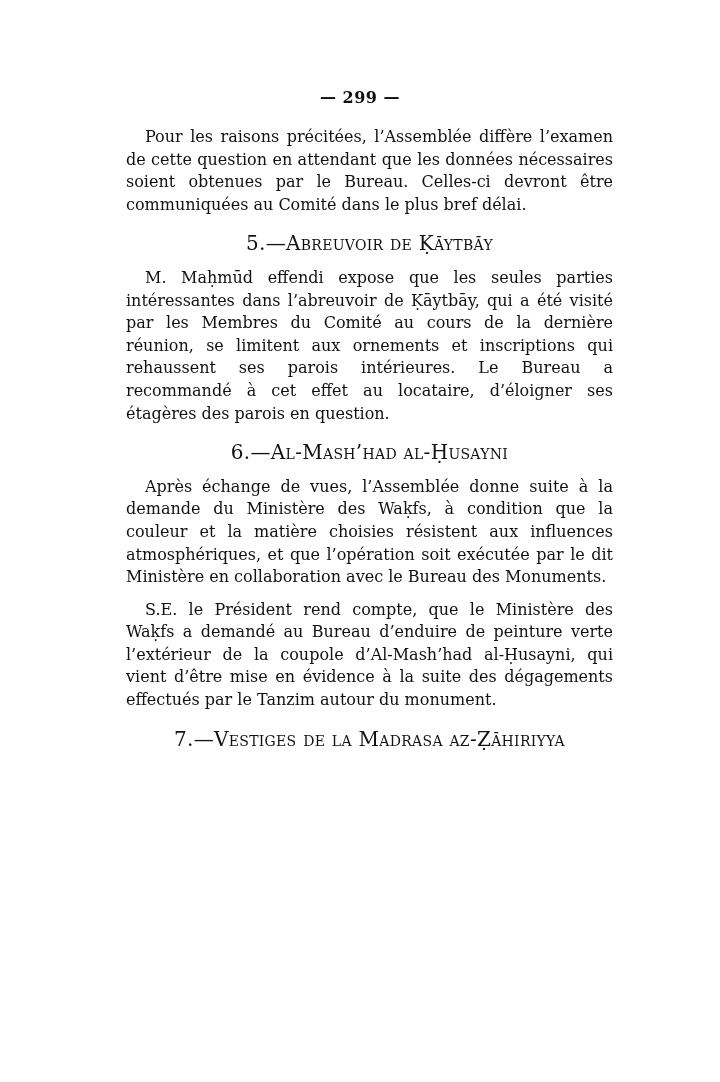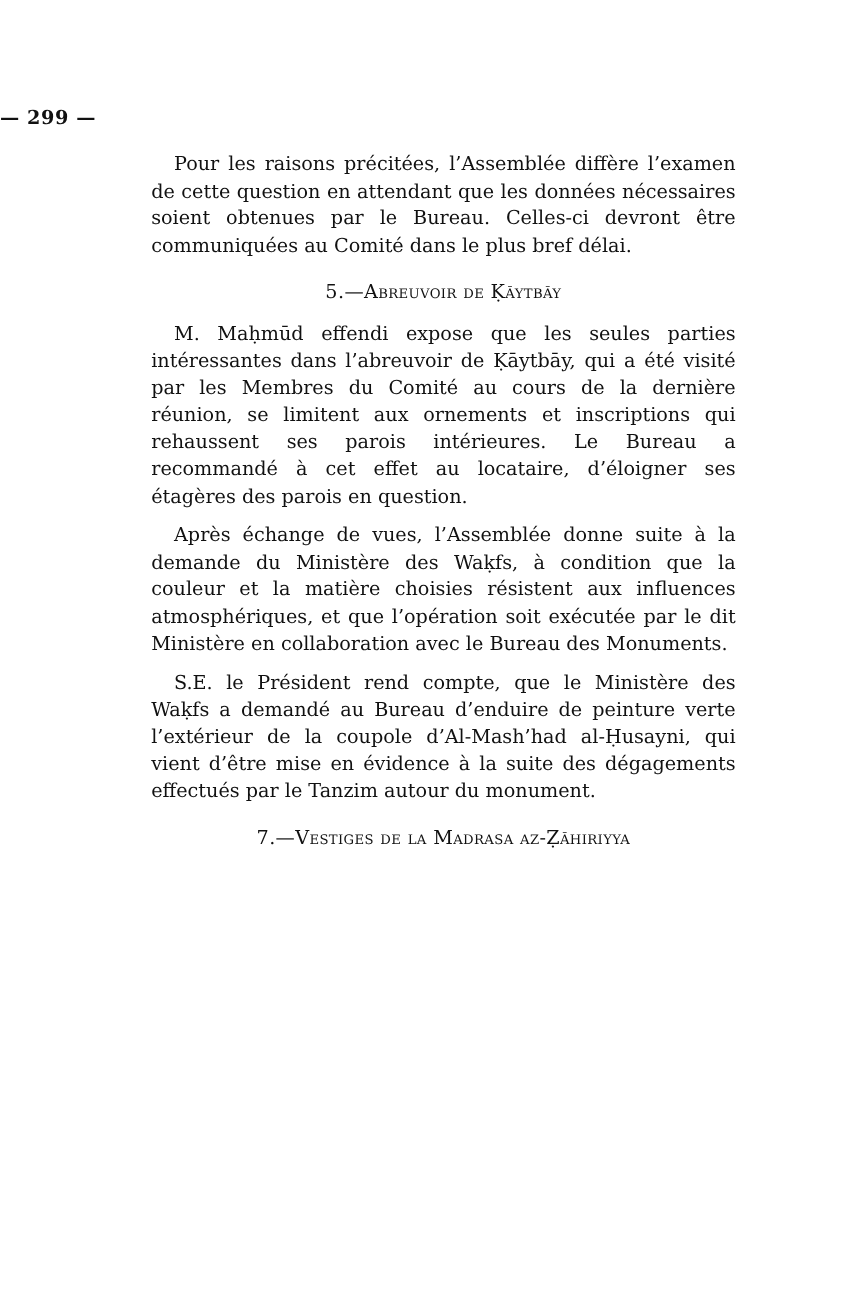--- a/index.html
+++ b/index.html
@@ -3,44 +3,45 @@
 <meta charset="utf-8">
 <style>
   html, body { margin: 0; padding: 0; }
   body {
     width: 720px; height: 1082px; background: #ffffff; overflow: hidden;
     font-family: "DejaVu Serif", "Liberation Serif", serif;
     color: #111;
   }
   .page { position: relative; width: 720px; height: 1082px; }
   .folio {
-    position: absolute; top: 88px; left: 0; width: 720px; text-align: left;
+    position: absolute; top: 88px; left: 0; width: 720px; text-align: center;
     font-size: 16px; font-weight: bold; letter-spacing: 0.5px;
   }
   .content {
     position: absolute; top: 126px; left: 126px; width: 487px;
     font-size: 16px; line-height: 22.6px;
   }
   p { margin: 0 0 10px 0; text-align: justify; text-indent: 19px; }
   h2 {
     margin: 16px 0 12px 0; text-align: center; font-weight: normal;
-    font-size: 16px; font-variant: small-caps; letter-spacing: 0.3px;
+    font-size: 20px; font-variant: small-caps; letter-spacing: 0.3px;
   }
   .content > p:first-child { margin-bottom: 0; }
 </style>
 </head>
 <body>
 
 <div class="page">
   <div class="folio">— 299 —</div>
 
   <div class="content">
     <p>Pour les raisons précitées, l’Assemblée diffère l’examen de cette question en attendant que les données nécessaires soient obtenues par le Bureau. Celles-ci devront être communiquées au Comité dans le plus bref délai.</p>
 
     <h2>5.—Abreuvoir de Ḳāytbāy</h2>
     <p>M. Maḥmūd effendi expose que les seules parties intéressantes dans l’abreuvoir de Ḳāytbāy, qui a été visité par les Membres du Comité au cours de la dernière réunion, se limitent aux ornements et inscriptions qui rehaussent ses parois intérieures. Le Bureau a recommandé à cet effet au locataire, d’éloigner ses étagères des parois en question.</p>
 
+    <h2>6.—Al-Mash’had al-Ḥusayni</h2>
     <p>Après échange de vues, l’Assemblée donne suite à la demande du Ministère des Waḳfs, à condition que la couleur et la matière choisies résistent aux influences atmosphériques, et que l’opération soit exécutée par le dit Ministère en collaboration avec le Bureau des Monuments.</p>
     <p>S.E. le Président rend compte, que le Ministère des Waḳfs a demandé au Bureau d’enduire de peinture verte l’extérieur de la coupole d’Al-Mash’had al-Ḥusayni, qui vient d’être mise en évidence à la suite des dégagements effectués par le Tanzim autour du monument.</p>
 
     <h2>7.—Vestiges de la Madrasa az-Ẓāhiriyya</h2>
   </div>
 </div>
 
 </body></html>

